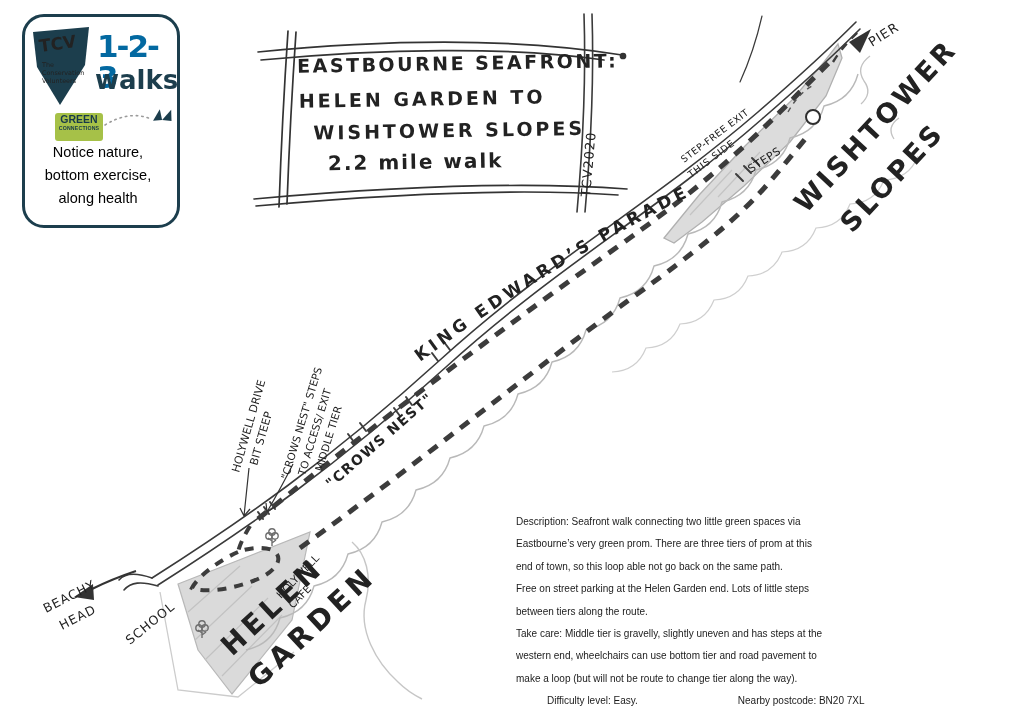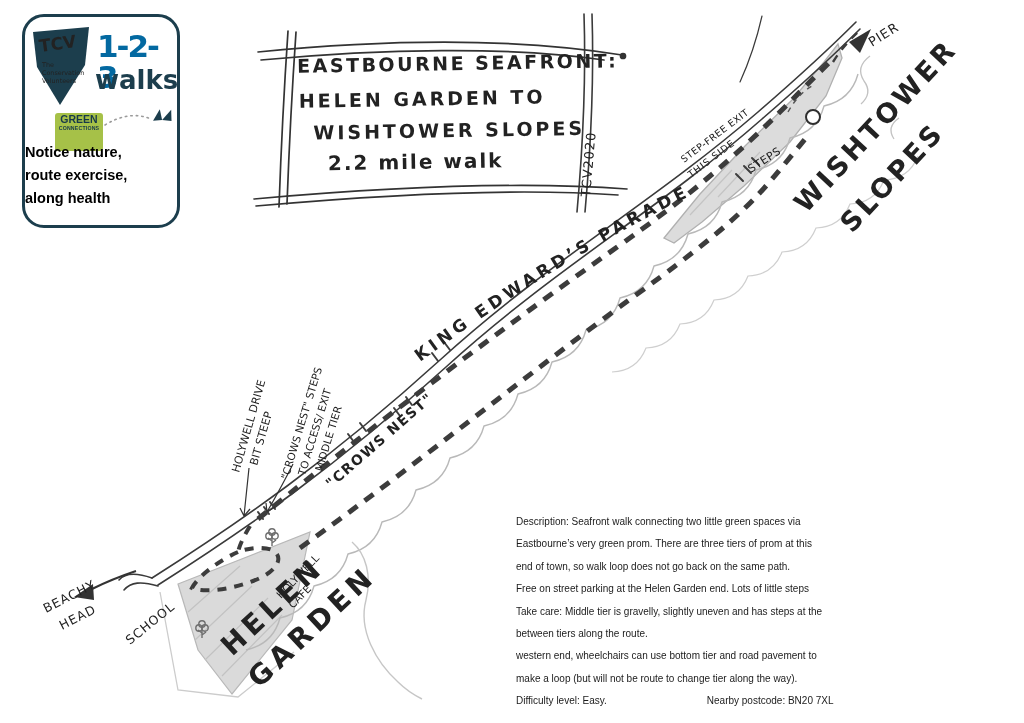--- a/index.html
+++ b/index.html
@@ -10,41 +10,41 @@
 
   
   .logo-card{position:absolute;left:22px;top:14px;width:152px;height:208px;
              border:3.5px solid #1c3e4d;border-radius:22px;background:#fff;}
   .logo-card .shield{position:absolute;left:5px;top:9px;}
   .brand-123{position:absolute;left:72px;top:14px;font-family:"DejaVu Sans",sans-serif;
              font-weight:bold;font-size:31px;line-height:1;color:#0369a1;letter-spacing:-2px;}
   .brand-walks{position:absolute;left:70px;top:50px;font-family:"DejaVu Sans",sans-serif;
              font-weight:bold;font-size:26px;line-height:1;color:#1c3e4d;letter-spacing:0px;text-align:center;}
   .green-badge{position:absolute;left:30px;top:96px;width:44px;background:#a6c148;
-             border-radius:3px;text-align:center;padding:1px 2px 20px 2px;}
+             border-radius:3px;text-align:center;padding:1px 2px 10px 2px;}
   .green-badge .l1{font-weight:bold;font-size:10.5px;color:#17394a;line-height:11px;}
   .green-badge .l2{font-weight:bold;font-size:5.2px;color:#17394a;line-height:6px;letter-spacing:.2px;}
   .trail-fly{position:absolute;left:78px;top:90px;}
-  .tagline{position:absolute;left:0;top:124px;width:146px;
-           font-weight:bold;font-size:14.5px;line-height:23px;color:#000;}
+  .tagline{position:absolute;left:0;top:124px;width:146px;text-align:center;
+           font-weight:normal;font-size:14.5px;line-height:23px;color:#000;}
 
   
   .title-text{position:absolute;left:0;top:0;transform:rotate(-1deg);
               font-family:"DejaVu Sans",sans-serif;color:#222;}
   .title-text .tl{position:absolute;white-space:nowrap;font-weight:600;}
   .tl1{left:296px;top:60px;font-size:19px;letter-spacing:2.5px;}
   .tl2{left:297px;top:95px;font-size:19px;letter-spacing:3px;}
   .tl3{left:311px;top:127px;font-size:19px;letter-spacing:3px;}
   .tl4{left:325px;top:157px;font-size:20px;letter-spacing:2px;font-weight:500;}
 
   
   .description{position:absolute;left:516px;top:511px;width:478px;
                font-family:"Liberation Sans",sans-serif;font-size:10px;
                line-height:22.4px;color:#1b1b1b;}
-  .desc-footer{display:flex;}
+  .desc-footer{display:flex;margin-left:31px;}
   .desc-footer .postcode{margin-left:100px;}
 </style>
 </head>
 <body>
 
 <div class="page">
 
   <svg width="1024" height="723" viewBox="0 0 1024 723">
     <defs>
       <path id="roadLabelPath" d="M420,362 Q 560,258 702,190" fill="none"></path>
@@ -196,32 +196,32 @@
     </div>
     <svg class="trail-fly" width="70" height="28" viewBox="0 0 70 28">
       <path d="M2,18 C 18,8 34,6 48,12" fill="none" stroke="#9b9b9b" stroke-width="1.6" stroke-dasharray="1.5 4" stroke-linecap="round"></path>
       <g transform="translate(48,4) rotate(-12)">
         <polygon points="0,10 9,0 9,11" fill="#1c3e4d"></polygon>
         <polygon points="9,11 20,3 18,14" fill="#1c3e4d"></polygon>
       </g>
     </svg>
     <div class="tagline">
       <div>Notice nature,</div>
-      <div>route exercise,</div>
+      <div>bottom exercise,</div>
       <div>along health</div>
     </div>
   </div>
 
   <div class="description">
     <div>Description: Seafront walk connecting two little green spaces via</div>
     <div>Eastbourne’s very green prom. There are three tiers of prom at this</div>
-    <div>end of town, so walk loop does not go back on the same path.</div>
+    <div>end of town, so this loop able not go back on the same path.</div>
     <div>Free on street parking at the Helen Garden end. Lots of little steps</div>
+    <div>between tiers along the route.</div>
     <div>Take care: Middle tier is gravelly, slightly uneven and has steps at the</div>
-    <div>between tiers along the route.</div>
     <div>western end, wheelchairs can use bottom tier and road pavement to</div>
     <div>make a loop (but will not be route to change tier along the way).</div>
     <div class="desc-footer">
       <span>Difficulty level: Easy.</span>
       <span class="postcode">Nearby postcode: BN20 7XL</span>
     </div>
   </div>
 
 </div>
 

